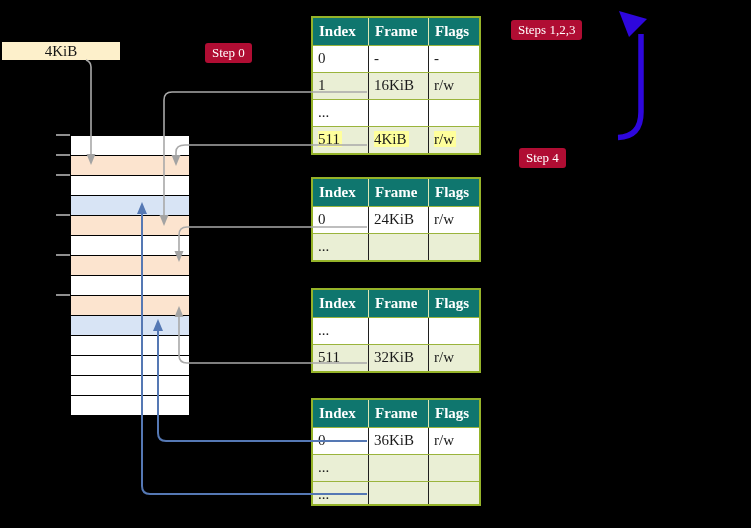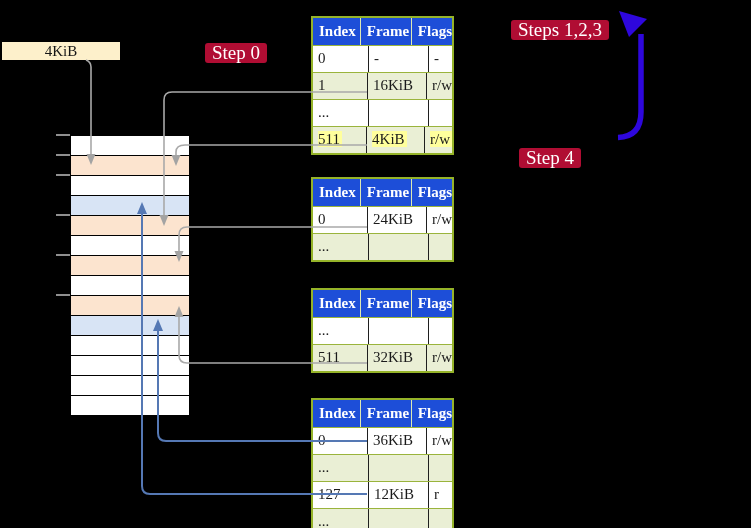--- a/index.html
+++ b/index.html
@@ -1,37 +1,37 @@
 <!DOCTYPE html>
 <html><head>
 <meta charset="utf-8">
 <style>
   html,body{margin:0;padding:0;background:#000;}
   #stage{position:relative;width:751px;height:528px;background:#000;overflow:hidden;
          font-family:"Liberation Serif","DejaVu Serif",serif;}
 
   
-  .badge{position:absolute;color:#fff;font-size:19px;line-height:17px;
+  .badge{position:absolute;color:#fff;font-size:13px;line-height:17px;
          padding:1px 7px 2px 7px;border-radius:3px;white-space:nowrap;z-index:30;}
   .badge.crimson{background:#b00d33;}
   .badge.blue{background:#4316f0;border-radius:2px;}
   #lbl-4kib{position:absolute;left:2px;top:42px;width:118px;height:18px;
             background:#fdf0cb;color:#151515;font-size:15px;line-height:18px;
             text-align:center;z-index:30;}
 
   
   #stack{position:absolute;left:70px;top:135px;width:120px;height:281px;
          border:1px solid #000;box-sizing:border-box;z-index:10;background:#fff;}
   .srow{height:19px;border-bottom:1px solid #000;}
   .srow:last-child{border-bottom:none;}
   .tick{position:absolute;left:56px;width:14px;height:2px;background:#8f8f8f;z-index:10;}
 
   
-  .ptable{position:absolute;left:311px;width:143px;box-sizing:border-box;
-          border:2px solid #95b329;background:#1d4ed8;z-index:10;}
+  .ptable{position:absolute;left:311px;width:170px;box-sizing:border-box;
+          border:2px solid #95b329;background:#0f766e;z-index:10;}
   .hrow{display:flex;height:27px;}
   .hcell{box-sizing:border-box;color:#fff;font-weight:bold;font-size:15px;
          line-height:26px;padding-left:6px;border-right:1px solid #dce8b4;}
   .hcell:last-child{border-right:none;}
   .brow{display:flex;height:26px;background:#fff;border-top:1px solid #9ab43c;}
   .brow.green{background:#eaefd5;}
   .brow.short{height:22px;}
   .bcell{box-sizing:border-box;font-size:15px;line-height:24px;color:#1a1a1a;
          padding-left:5px;border-right:1px solid #1f1f1f;}
   .bcell:last-child{border-right:none;}
@@ -149,25 +149,20 @@
     <div class="brow">
       <div class="bcell c0">0</div>
       <div class="bcell c1">36KiB</div>
       <div class="bcell c2">r/w</div>
     </div>
     <div class="brow green">
       <div class="bcell c0">...</div>
       <div class="bcell c1"></div>
       <div class="bcell c2"></div>
     </div>
-    <div class="brow">
-      <div class="bcell c0">127</div>
-      <div class="bcell c1">12KiB</div>
-      <div class="bcell c2">r</div>
-    </div>
     <div class="brow green short">
       <div class="bcell c0">...</div>
       <div class="bcell c1"></div>
       <div class="bcell c2"></div>
     </div>
   </div>
 
   <svg id="overlay" width="751" height="528" viewBox="0 0 751 528">
 
     <g>

